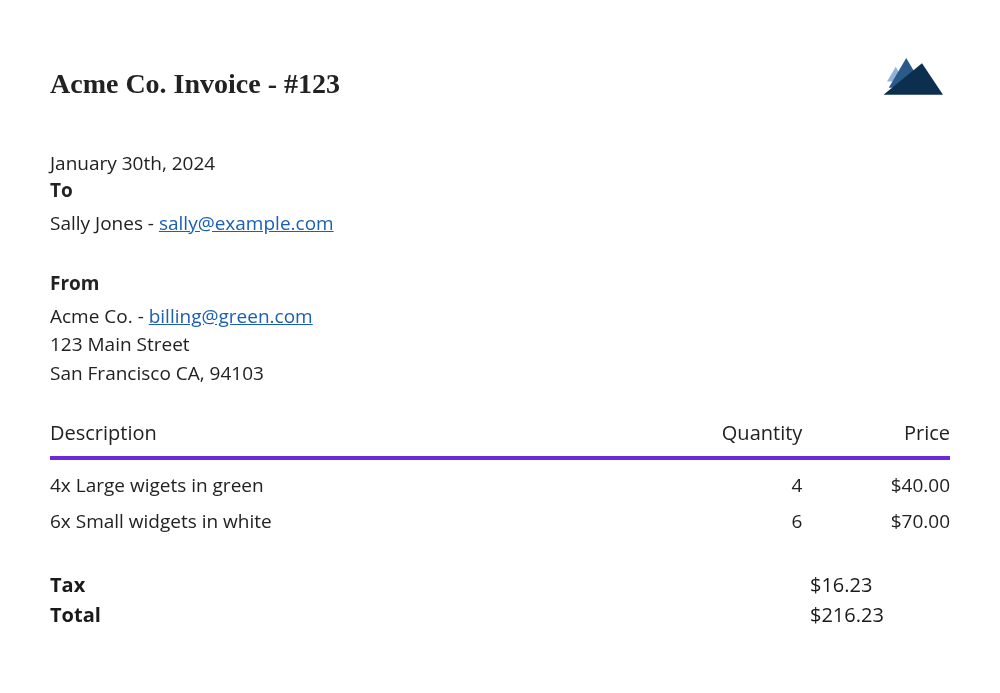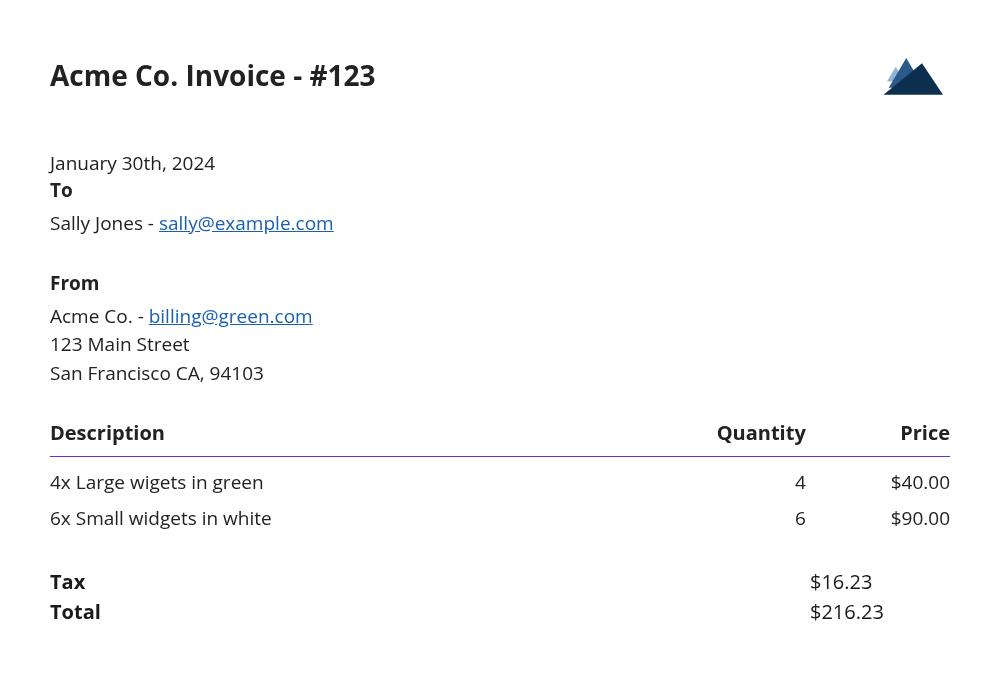--- a/index.html
+++ b/index.html
@@ -10,22 +10,23 @@
     body {
       font-family: 'Segoe UI', 'Open Sans', -apple-system, BlinkMacSystemFont, sans-serif;
       color: #1a1a1a;
       background: #fff;
       padding: 50px;
       width: 1000px;
     }
     .header {
       display: flex;
       justify-content: space-between;
-      align-items: center;
+      align-items: flex-end;
       margin-bottom: 50px;
+      font-family: Liberation Serif, serif;
     }
     .title {
       font-size: 28px;
       font-weight: 700;
       color: #222;
     }
     .logo {
       width: 70px;
       height: 50px;
     }
@@ -50,24 +51,24 @@
       text-decoration: underline;
       text-decoration-color: #1a5fb4;
     }
     table {
       width: 100%;
       border-collapse: collapse;
       margin-top: 18px;
     }
     thead th {
       text-align: left;
-      font-weight: 700;
+      font-weight: 400;
       font-size: 20px;
       padding-bottom: 10px;
-      border-bottom: 1px solid #6d28d9;
+      border-bottom: 4px solid #6d28d9;
       color: #222;
     }
     thead th.num {
       text-align: right;
     }
     tbody td {
       font-size: 19px;
       padding-top: 8px;
       padding-bottom: 2px;
       color: #222;
@@ -140,21 +141,21 @@
   </thead>
   <tbody>
     <tr>
       <td>4x Large wigets in green</td>
       <td class="num">4</td>
       <td class="num">$40.00</td>
     </tr>
     <tr>
       <td>6x Small widgets in white</td>
       <td class="num">6</td>
-      <td class="num">$90.00</td>
+      <td class="num">$70.00</td>
     </tr>
   </tbody>
 </table>
 
 <div class="summary">
   <div class="summary-row">
     <div class="summary-label">Tax</div>
     <div class="summary-value">$16.23</div>
   </div>
   <div class="summary-row">

